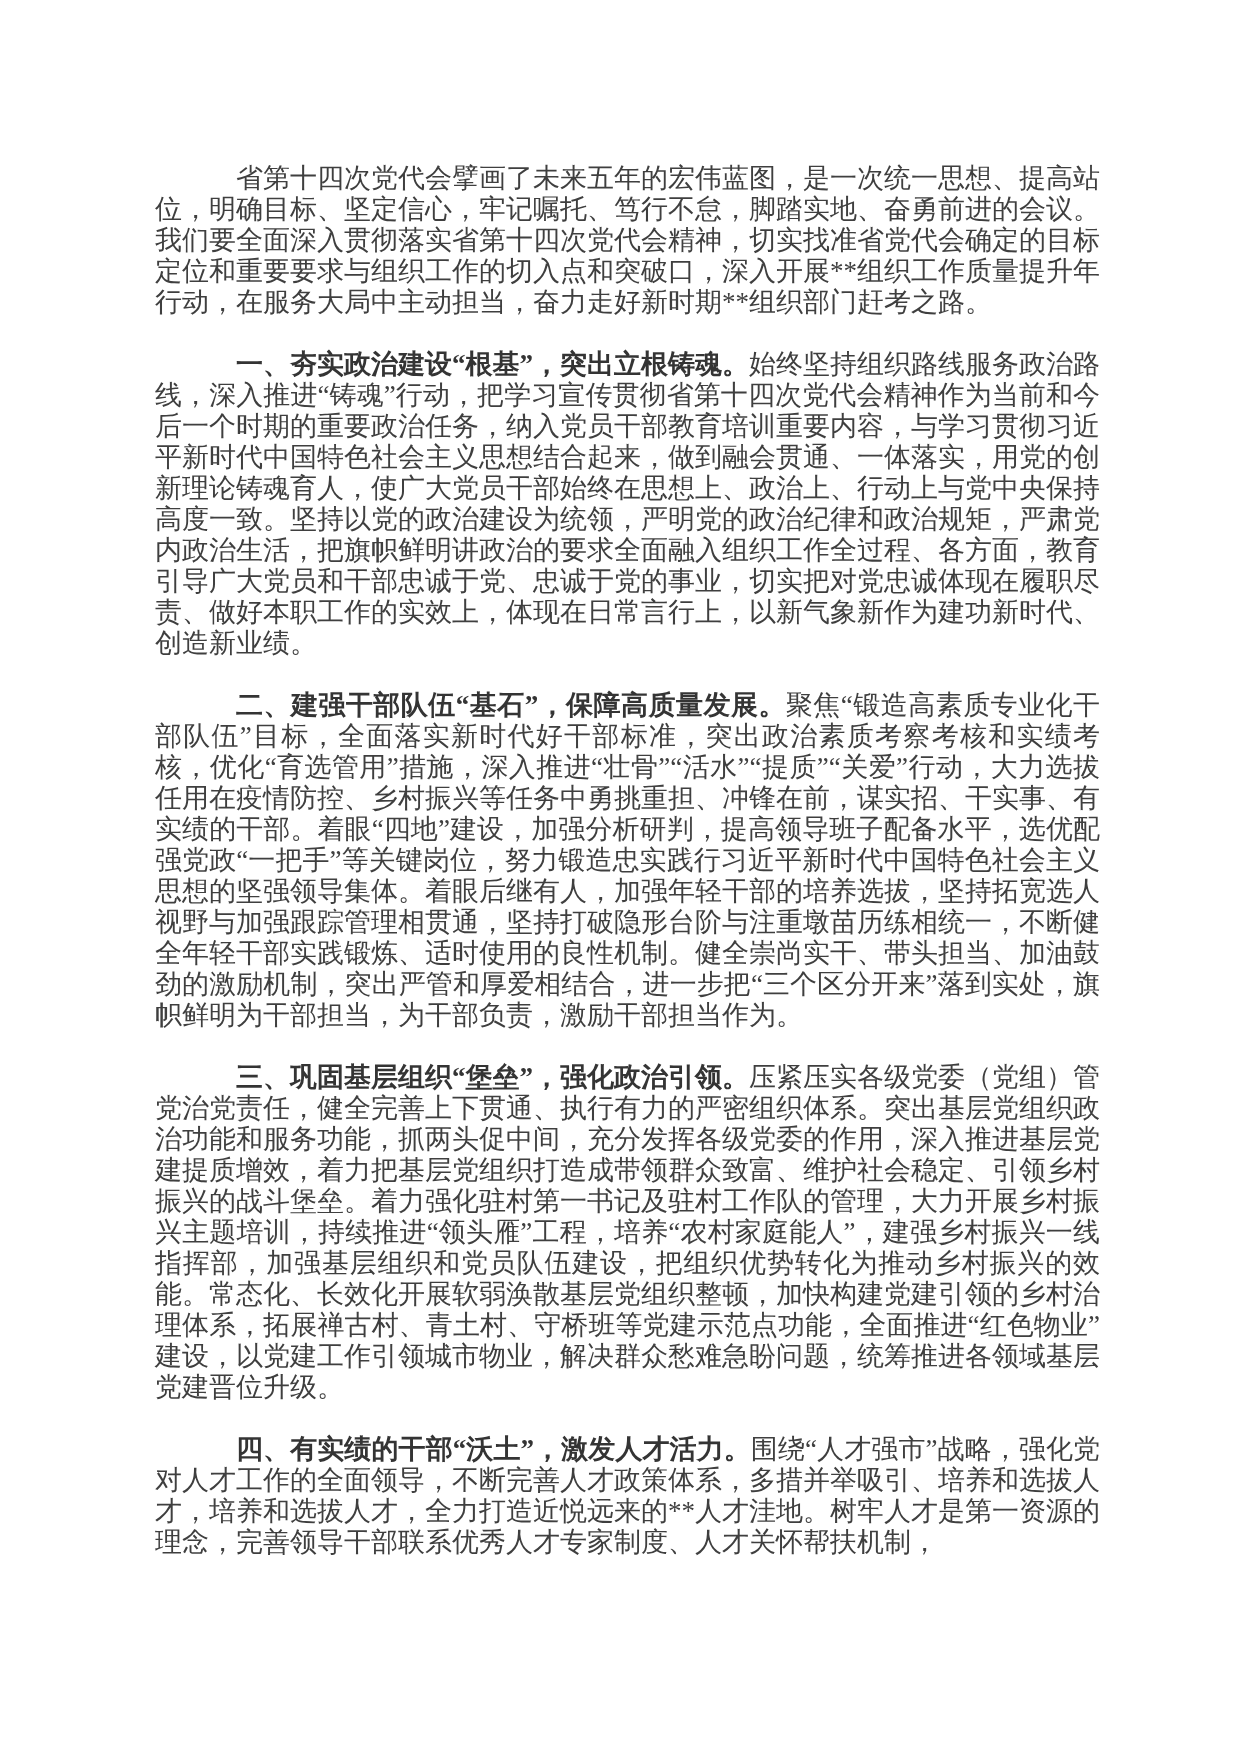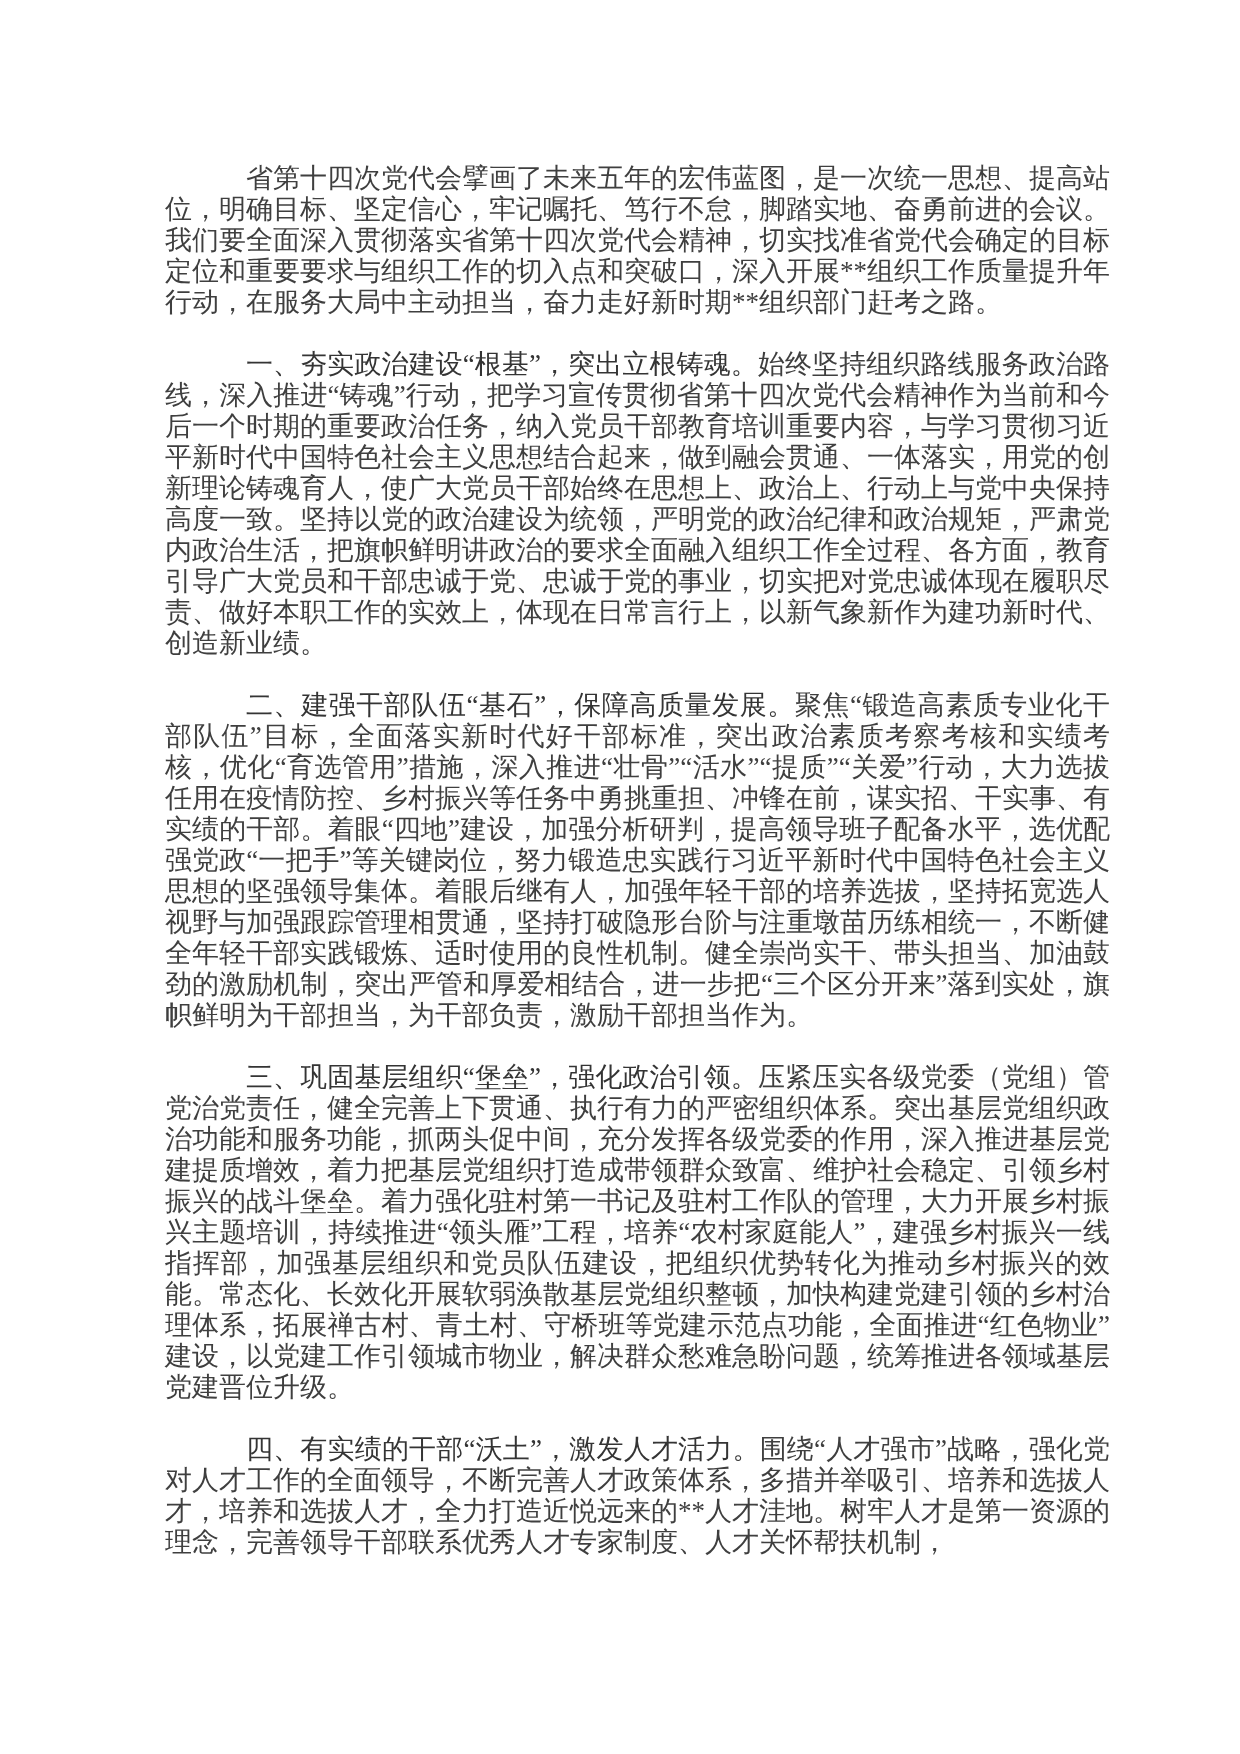--- a/index.html
+++ b/index.html
@@ -11,40 +11,40 @@
     position: relative;
     width: 1240px;
     height: 1754px;
     background: #ffffff;
     overflow: hidden;
     font-family: "Liberation Serif", "DejaVu Serif", serif;
     color: #3f3f3f;
   }
   .content {
     position: absolute;
-    left: 165px;
+    left: 155px;
     top: 163px;
     width: 945px;
     font-size: 27px;
     line-height: 31px;
     text-align: justify;
     text-justify: inter-ideograph;
     letter-spacing: 0;
     word-break: break-all;
   }
   .content p {
     margin: 0;
     padding: 0;
     text-indent: 81px;
   }
   .content p.section {
     margin-top: 31px;
   }
   .section-heading {
-    font-weight: 400;
+    font-weight: 700;
     color: #343434;
   }
   .section-body {
     font-weight: 400;
   }
 </style>
 </head>
 <body>
 
 <div class="page">

